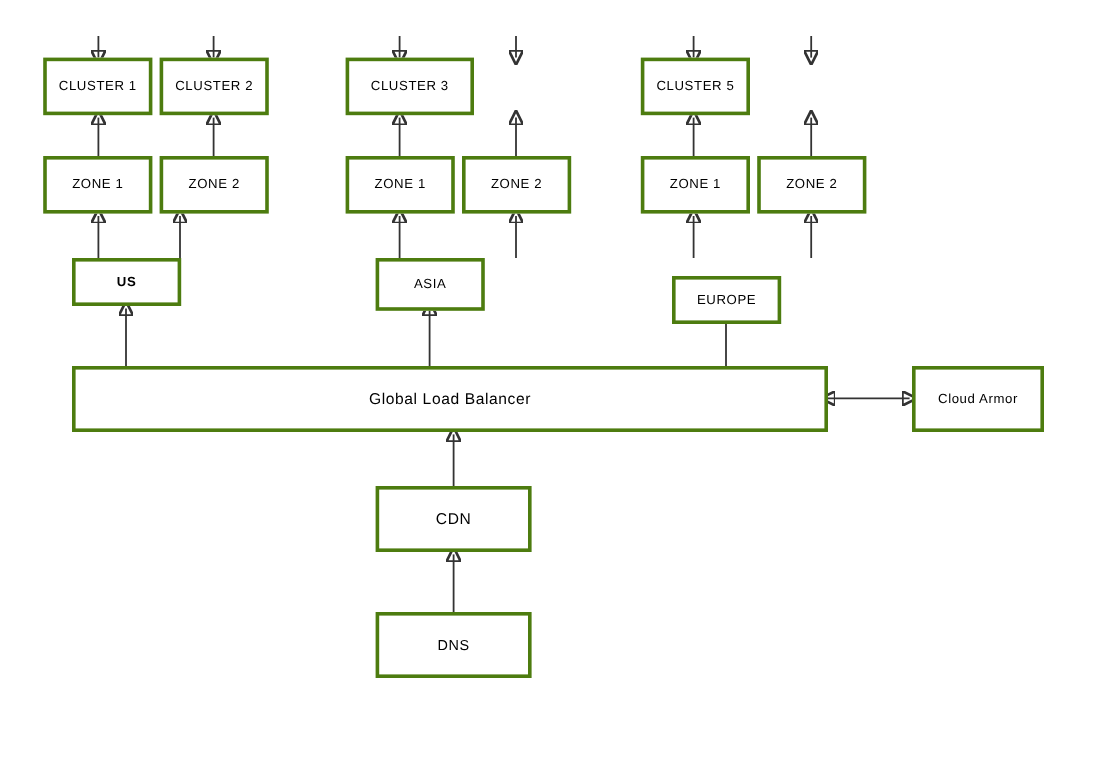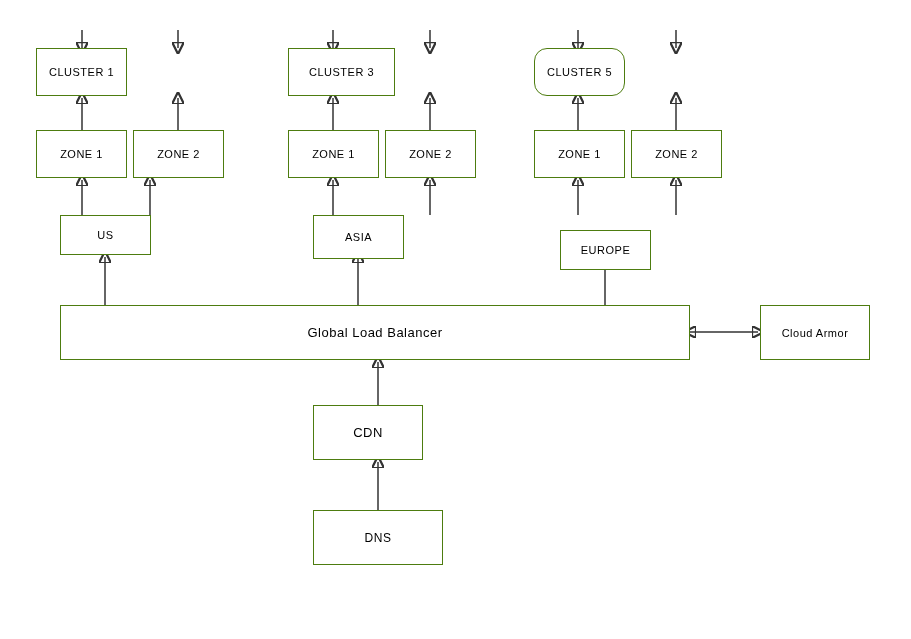--- a/index.html
+++ b/index.html
@@ -12,21 +12,21 @@
       overflow: hidden;
       position: relative;
     }
     .diagram {
       position: relative;
       width: 911px;
       height: 639px;
     }
     .box {
       position: absolute;
-      border: 1px solid #4d7c0f;
+      border: 3px solid #4d7c0f;
       background: #fff;
       display: flex;
       align-items: center;
       justify-content: center;
       text-align: center;
       font-size: 11px;
       font-weight: normal;
       letter-spacing: 0.5px;
     }
     svg.arrows {
@@ -101,34 +101,35 @@
     <line x1="333" y1="30" x2="333" y2="48" marker-end="url(#arr)"></line>
 
     <line x1="430" y1="30" x2="430" y2="48" marker-end="url(#arr)"></line>
 
     <line x1="578" y1="30" x2="578" y2="48" marker-end="url(#arr)"></line>
 
     <line x1="676" y1="30" x2="676" y2="48" marker-end="url(#arr)"></line>
   </svg>
 
   <div class="box" style="left:36px;top:48px;width:91px;height:48px;">CLUSTER 1</div>
+  <div class="box" style="left:133px;top:48px;width:91px;height:48px;">CLUSTER 2</div>
   <div class="box" style="left:288px;top:48px;width:107px;height:48px;">CLUSTER 3</div>
-  <div class="box" style="left:534px;top:48px;width:91px;height:48px;border-radius:13px;">CLUSTER 5</div>
+  <div class="box" style="left:534px;top:48px;width:91px;height:48px;">CLUSTER 5</div>
 
   <div class="box" style="left:36px;top:130px;width:91px;height:48px;">ZONE 1</div>
   <div class="box" style="left:133px;top:130px;width:91px;height:48px;">ZONE 2</div>
   <div class="box" style="left:288px;top:130px;width:91px;height:48px;">ZONE 1</div>
   <div class="box" style="left:385px;top:130px;width:91px;height:48px;">ZONE 2</div>
   <div class="box" style="left:534px;top:130px;width:91px;height:48px;">ZONE 1</div>
   <div class="box" style="left:631px;top:130px;width:91px;height:48px;">ZONE 2</div>
 
-  <div class="box" style="left:60px;top:215px;width:91px;height:40px;">US</div>
+  <div class="box" style="left:60px;top:215px;width:91px;height:40px;font-weight:bold;">US</div>
   <div class="box" style="left:313px;top:215px;width:91px;height:44px;">ASIA</div>
   <div class="box" style="left:560px;top:215px;width:91px;height:40px;margin-top:15px;">EUROPE</div>
 
   <div class="box" style="left:760px;top:305px;width:110px;height:55px;">Cloud Armor</div>
 
   <div class="box" style="left:60px;top:305px;width:630px;height:55px;font-size:13px;">Global Load Balancer</div>
 
-  <div class="box" style="left:313px;top:405px;width:110px;height:55px;font-size:13px;">CDN</div>
+  <div class="box" style="left:313px;top:405px;width:130px;height:55px;font-size:13px;">CDN</div>
 
   <div class="box" style="left:313px;top:510px;width:130px;height:55px;font-size:12px;">DNS</div>
 </div>
 
 </body></html>

